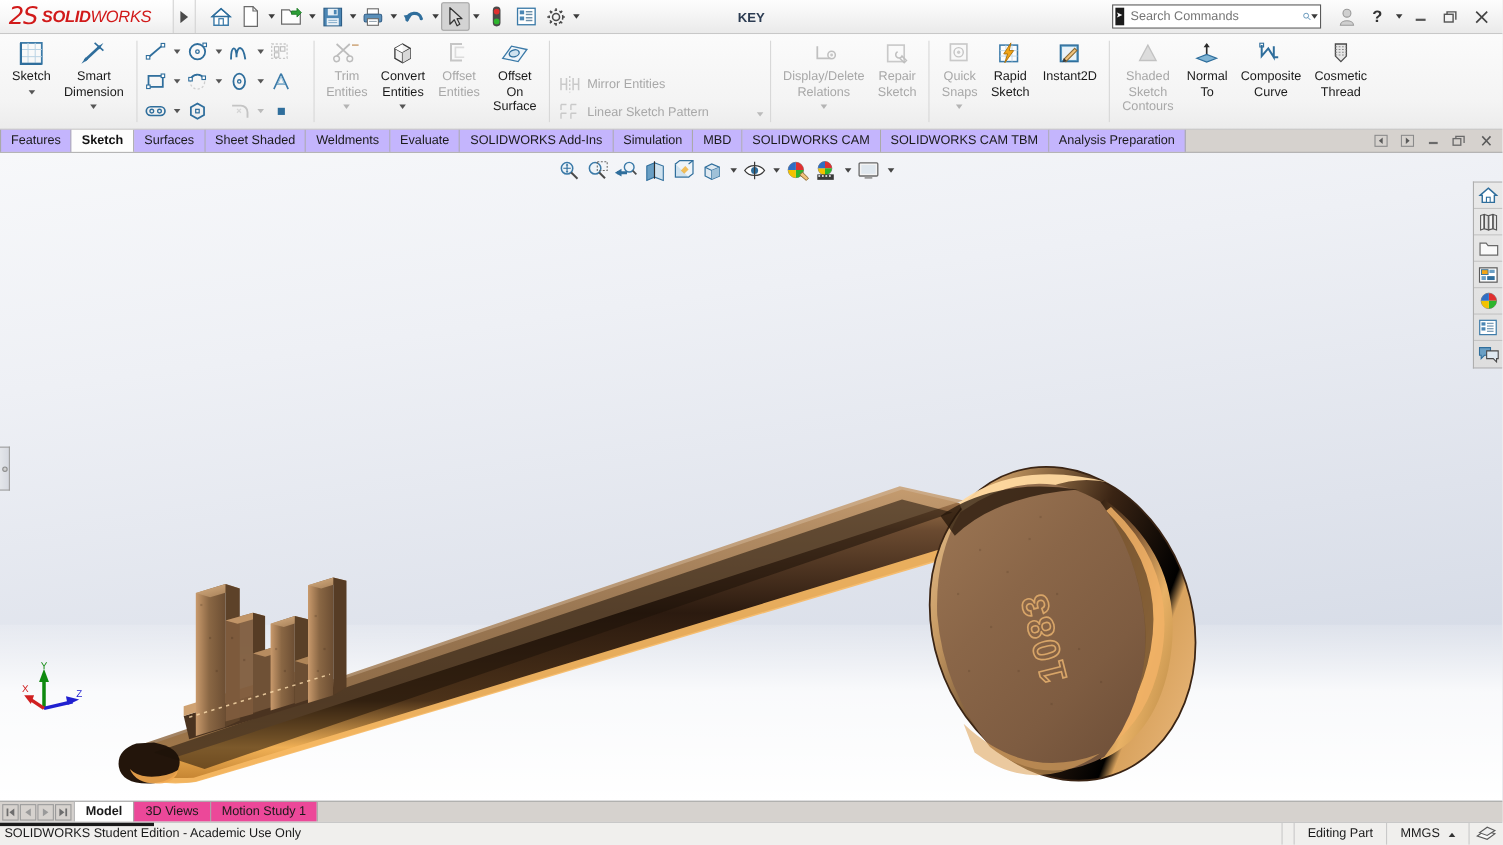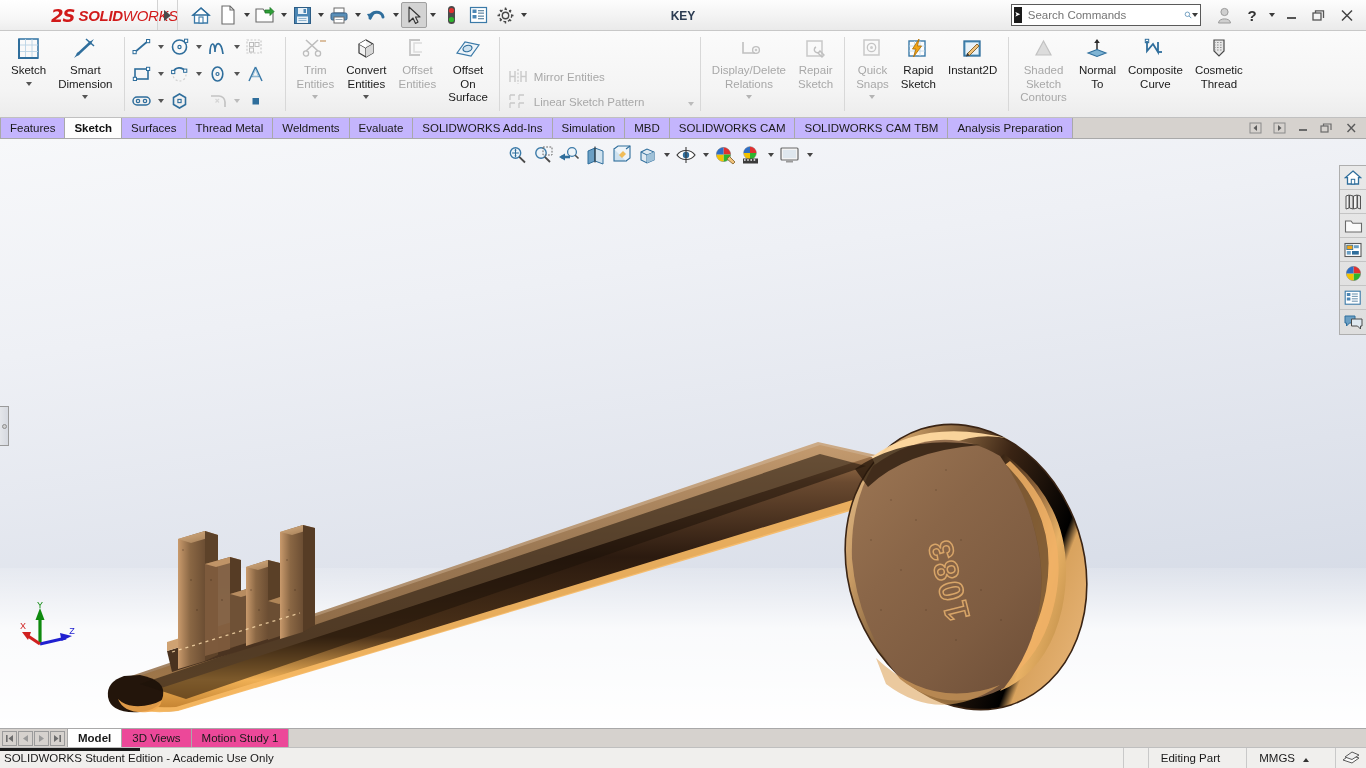--- a/index.html
+++ b/index.html
@@ -22,23 +22,23 @@
     border-bottom: 1px solid #c8c8c8;
     display: flex; align-items: center;
   }
   .sw-logo {
     width: 158px; height: 30px;
     display: flex; align-items: center; padding-left: 8px;
     background: linear-gradient(to bottom,#ffffff 0%, #f7f7f7 60%, #ededed 100%);
     border-right: 1px solid #d3d3d3;
   }
   .sw-logo .ds {
-    color: #d11a1a; font-weight: bold; font-size: 18px;
+    color: #d11a1a; font-weight: normal; font-size: 22px;
     font-family: "DejaVu Sans", sans-serif; font-style: italic;
-    letter-spacing: -1px; margin-right: 4px; margin-left: 43px;
+    letter-spacing: -1px; margin-right: 4px;
   }
   .sw-logo .solid { color: #d11a1a; font-weight: bold; font-size: 15px; font-style: italic; letter-spacing: -0.3px;}
   .sw-logo .works { color: #d11a1a; font-weight: normal; font-size: 15px; font-style: italic; letter-spacing: -0.3px;}
   .expand-arrow {
     width: 20px; height: 30px; display: flex; align-items: center; justify-content: center;
     border-right: 1px solid #d3d3d3; cursor: pointer;
   }
   .qat { display: flex; align-items: center; padding-left: 10px; gap: 1px; }
   .qbtn {
     height: 26px; min-width: 26px; display: flex; align-items: center; justify-content: center;
@@ -191,21 +191,21 @@
   .btab.active { background: #ffffff; font-weight: bold; }
   .btab-filler { flex: 1; border-left: 1px solid #a9a9a9; background: #d6d2ce;}
 
   
   .statusbar {
     position: absolute; left: 0; top: 747px; width: 1366px; height: 21px;
     background: #f0efed; border-top: 1px solid #bfbfbf;
     display: flex; align-items: center; font-size: 11.5px; color: #1a1a1a;
   }
   .sb-text { padding-left: 4px; }
-  .sb-right { margin-left: auto; display: flex; align-items: stretch; height: 100%; gap: 14px; }
+  .sb-right { margin-left: auto; display: flex; align-items: stretch; height: 100%; }
   .sb-cell {
     display: flex; align-items: center; padding: 0 12px;
     border-left: 1px solid #c9c9c9;
   }
   .sb-cell.narrow { padding: 0 5px; }
   .sb-up::after { content:''; border-left:3.5px solid transparent; border-right:3.5px solid transparent; border-bottom:4px solid #333; display:inline-block; margin-left:8px;}
   .progress-strip {
     position:absolute; left:0; top:0; height:3px; width:140px; background:#1a1a1a;
   }
   svg { display: block; }
@@ -719,21 +719,21 @@
         <span class="lbl">Cosmetic</span>
         <span class="lbl">Thread</span>
       </div>
     </div>
   </div>
 
   <div class="tabstrip">
     <div class="tab">Features</div>
     <div class="tab active">Sketch</div>
     <div class="tab">Surfaces</div>
-    <div class="tab">Thread Metal</div>
+    <div class="tab">Sheet Shaded</div>
     <div class="tab">Weldments</div>
     <div class="tab">Evaluate</div>
     <div class="tab">SOLIDWORKS Add-Ins</div>
     <div class="tab">Simulation</div>
     <div class="tab">MBD</div>
     <div class="tab">SOLIDWORKS CAM</div>
     <div class="tab">SOLIDWORKS CAM TBM</div>
     <div class="tab">Analysis Preparation</div>
     <div class="tb-ctrl">
       <div class="mini-btn">

